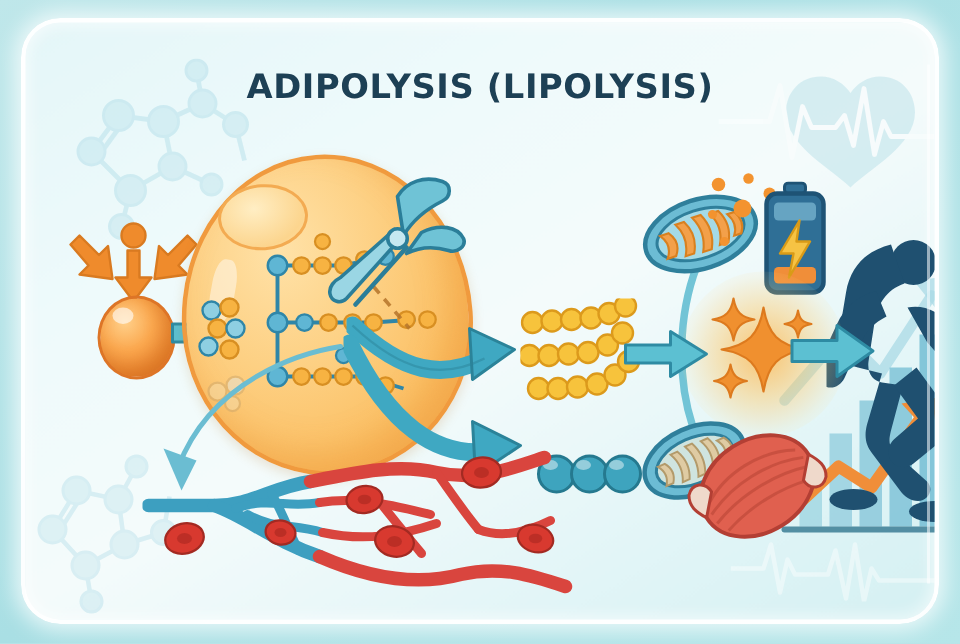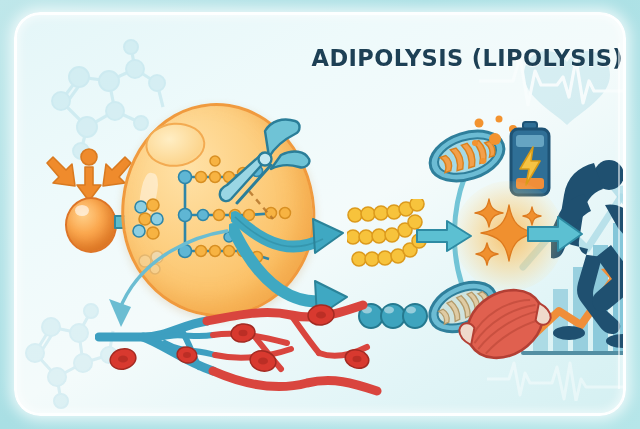--- a/index.html
+++ b/index.html
@@ -25,21 +25,21 @@
   }
   .inner{position:absolute;inset:0;}
 
   
   .wm{position:absolute;opacity:.30;}
   .ecg-wm{position:absolute;opacity:.45;}
   .heart-wm{position:absolute;opacity:.40;}
 
   
   .title{
-    position:absolute;left:0;right:0;top:30px;text-align:right;
+    position:absolute;left:0;right:0;top:30px;text-align:center;
     font-size:22.5px;font-weight:bold;letter-spacing:.4px;
     color:#1d4055;
     font-family:"DejaVu Sans", sans-serif;
     text-shadow:0 1px 1px rgba(255,255,255,.8);
   }
 
   
   .abs{position:absolute;}
 
   

